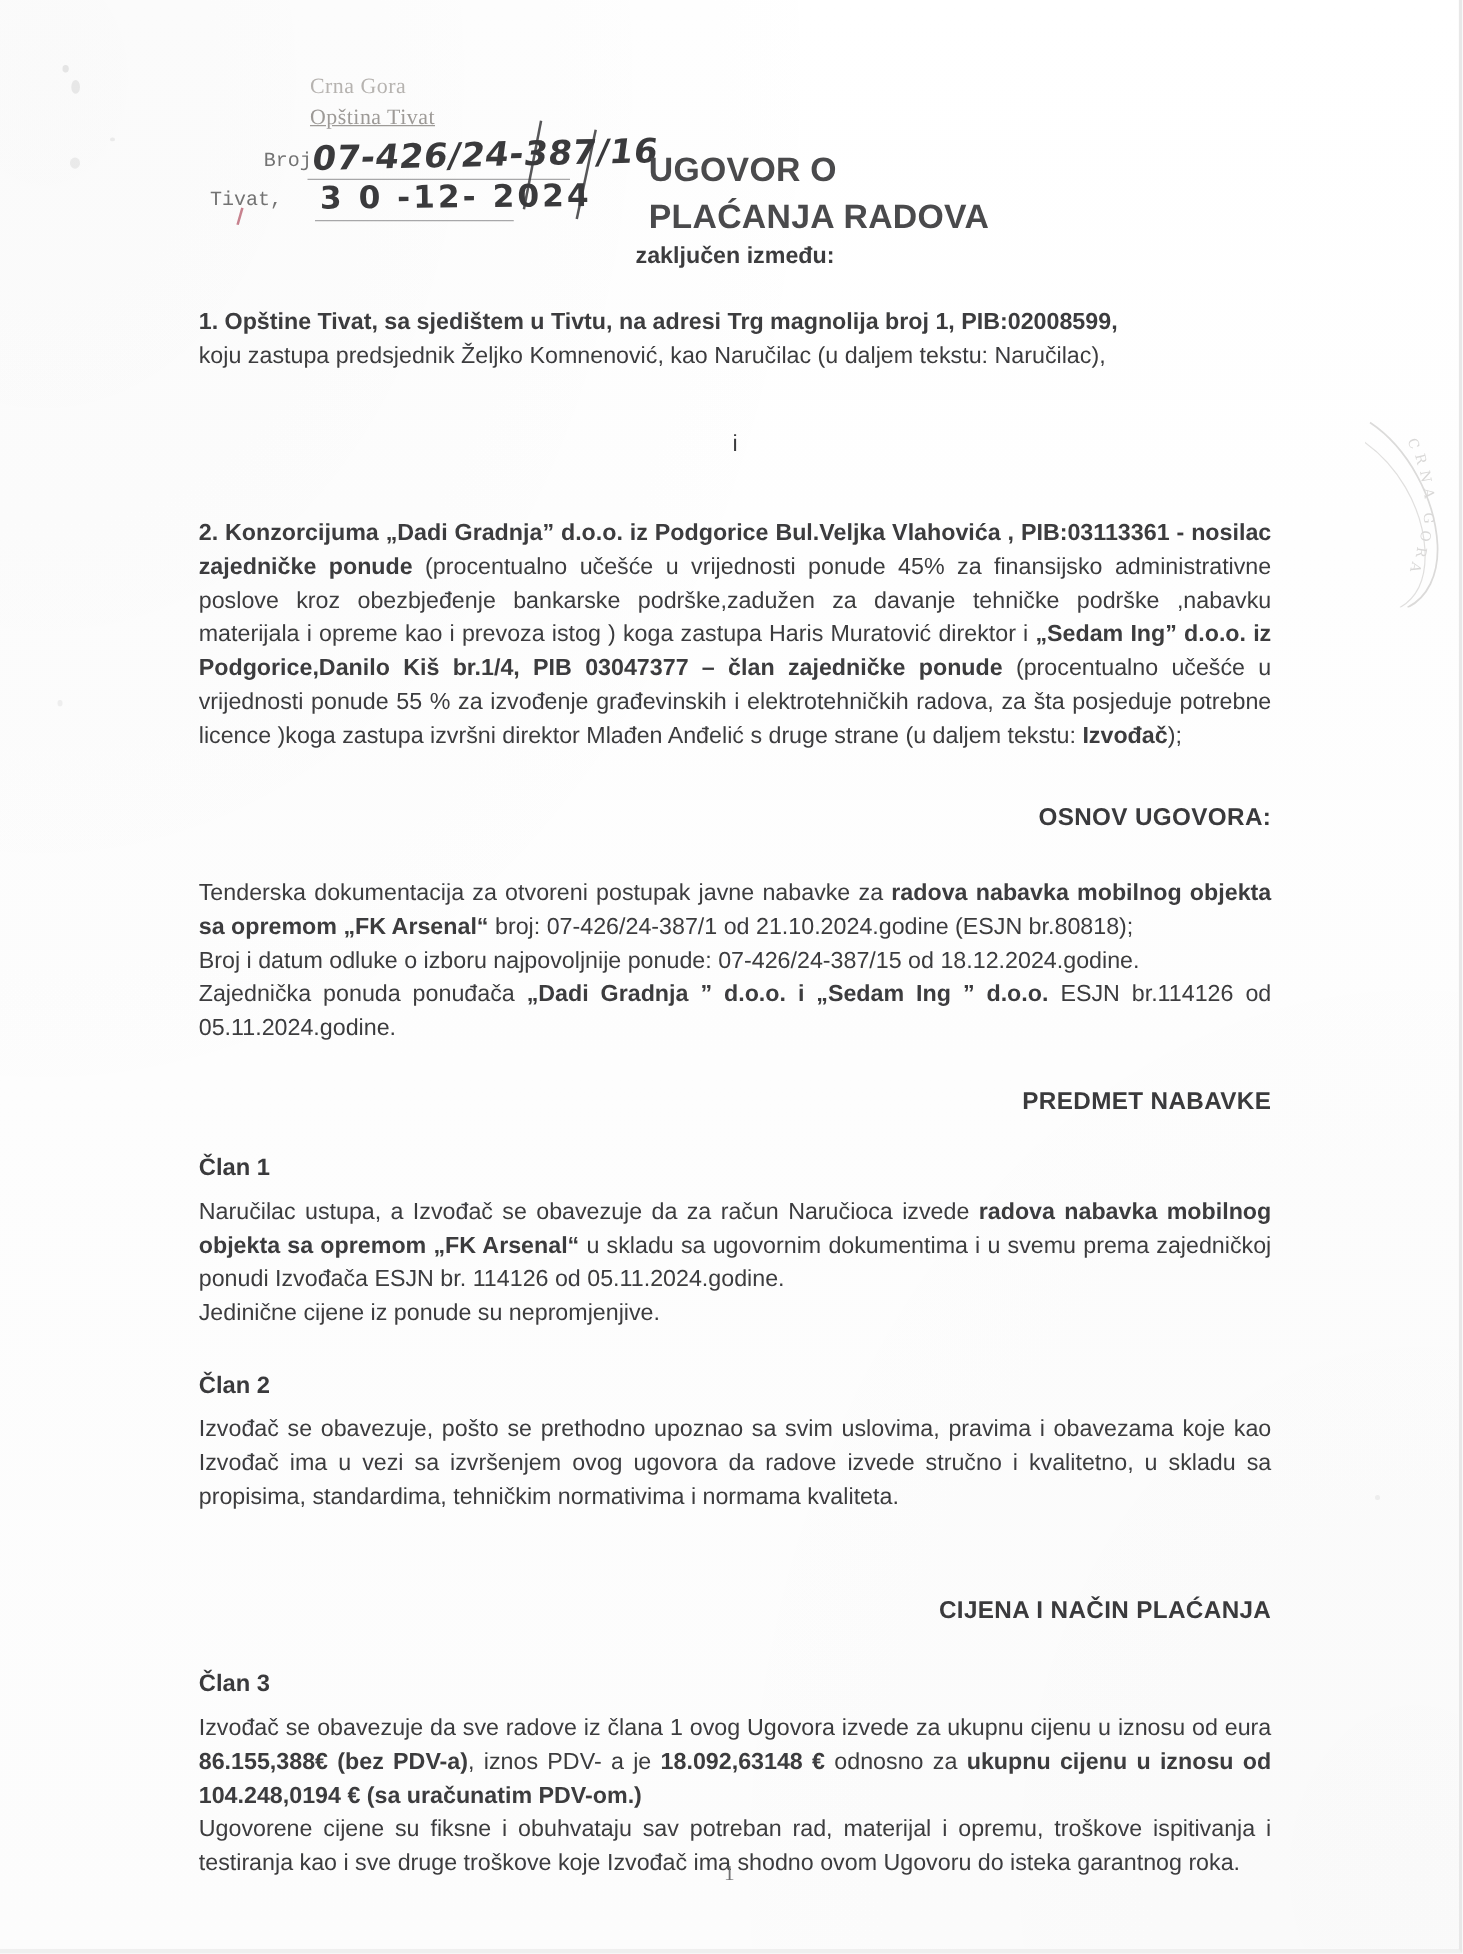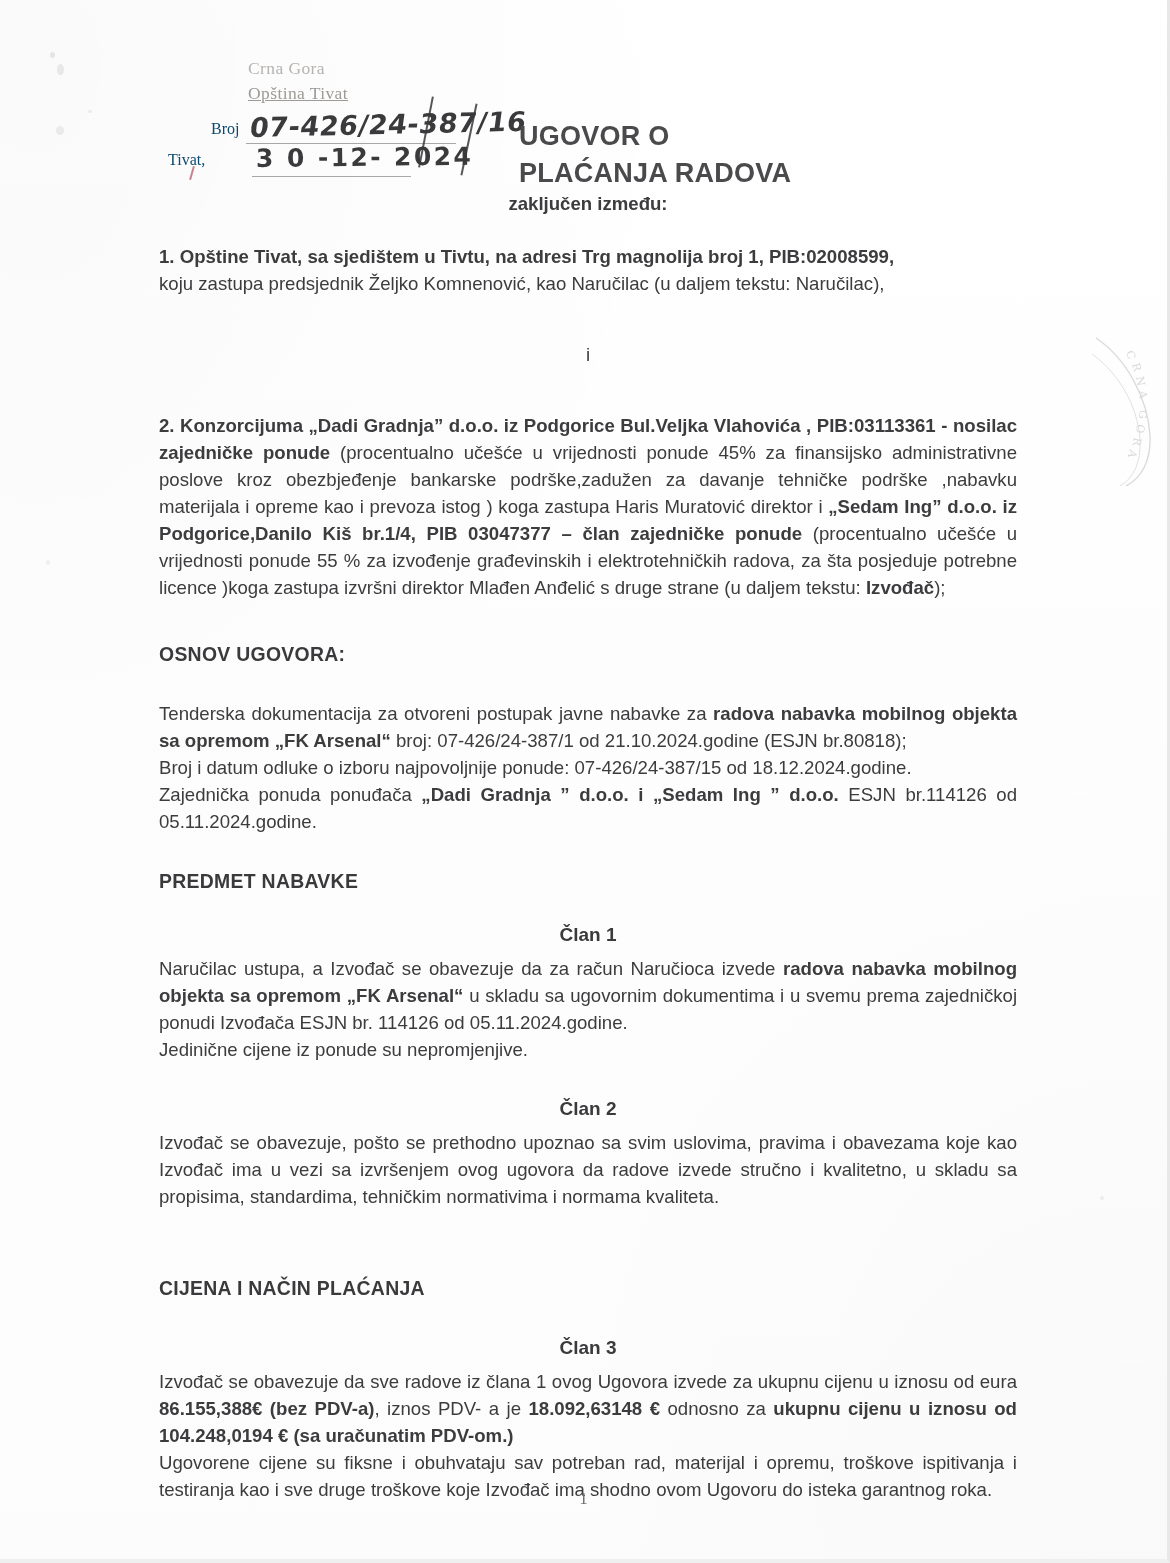--- a/index.html
+++ b/index.html
@@ -46,22 +46,22 @@
     color: #b6b3b0;
     font-size: 17.5px;
     line-height: 1.45;
     letter-spacing: 0.4px;
     white-space: nowrap;
   }
   .stamp-head .l2 { color: #9d9a97; text-decoration: underline; }
 
   .stamp-label {
     position: absolute;
-    font-family: Liberation Serif, serif;
-    color: #0c4a6e;
+    font-family: Liberation Mono, monospace;
+    color: #737373;
     font-size: 16px;
     white-space: nowrap;
   }
   .lbl-broj { left: 211px; top: 120px; }
   .lbl-tivat { left: 168px; top: 151px; }
 
   
   .hand {
     position: absolute;
     font-family: "DejaVu Sans", sans-serif;
@@ -139,28 +139,28 @@
   }
   .just { text-align: justify; text-justify: inter-word; }
   .b { font-weight: bold; }
   .lead { font-weight: bold; text-align: center; }
   .sp-6  { height: 6px; }
   .sp-26 { height: 26px; }
   .sp-32 { height: 32px; }
   .sp-38 { height: 38px; }
   .sp-44 { height: 44px; }
   .heading {
-    text-align: left;
+    text-align: right;
     font-weight: bold;
     font-size: 19.4px;
     letter-spacing: 0.3px;
     color: #3a3a3c;
   }
   .article {
-    text-align: center;
+    text-align: left;
     font-weight: bold;
     font-size: 19px;
     color: #3a3a3c;
   }
   .center-i {
     text-align: center;
     font-size: 18.6px;
     color: #3c3c3e;
   }
 

